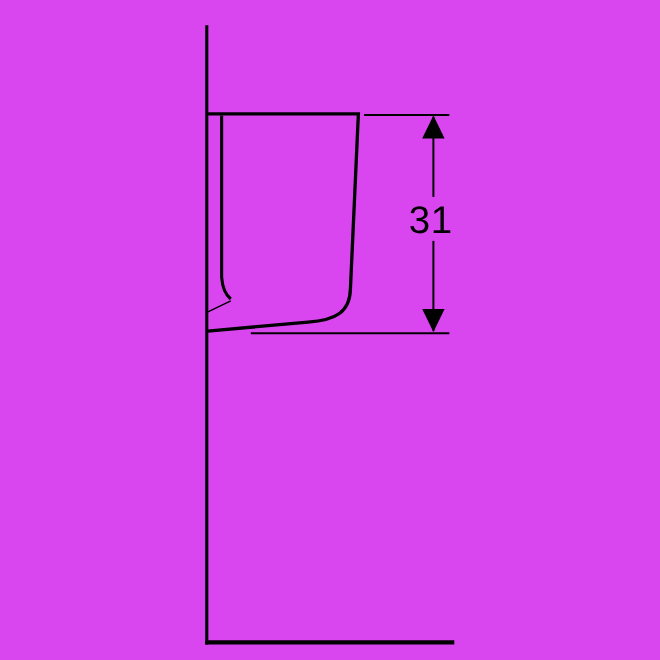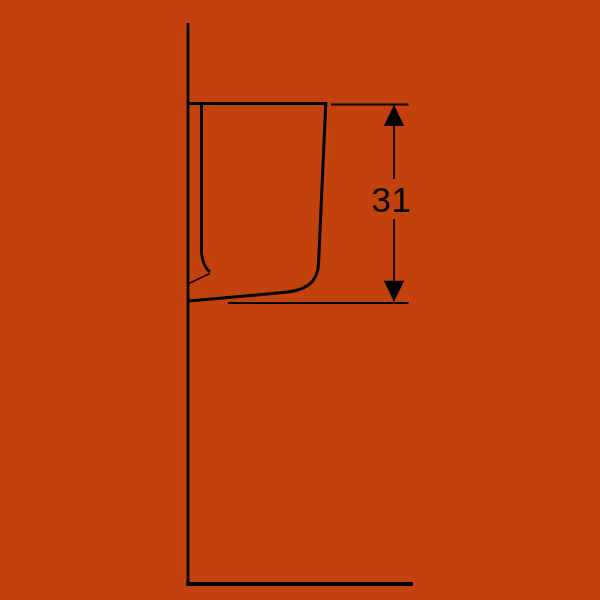--- a/index.html
+++ b/index.html
@@ -7,21 +7,21 @@
     padding: 0;
     width: 600px;
     height: 600px;
     background: #ffffff;
     font-family: "Liberation Sans", sans-serif;
   }
   .stage {
     position: relative;
     width: 600px;
     height: 600px;
-    background: #c2410c;
+    background: #d946ef;
     overflow: hidden;
     text-decoration: underline;
   }
   .stage svg {
     display: block;
   }
   .dim-label {
     font-family: "Liberation Sans", sans-serif;
     font-size: 35px;
     letter-spacing: 0.5px;

